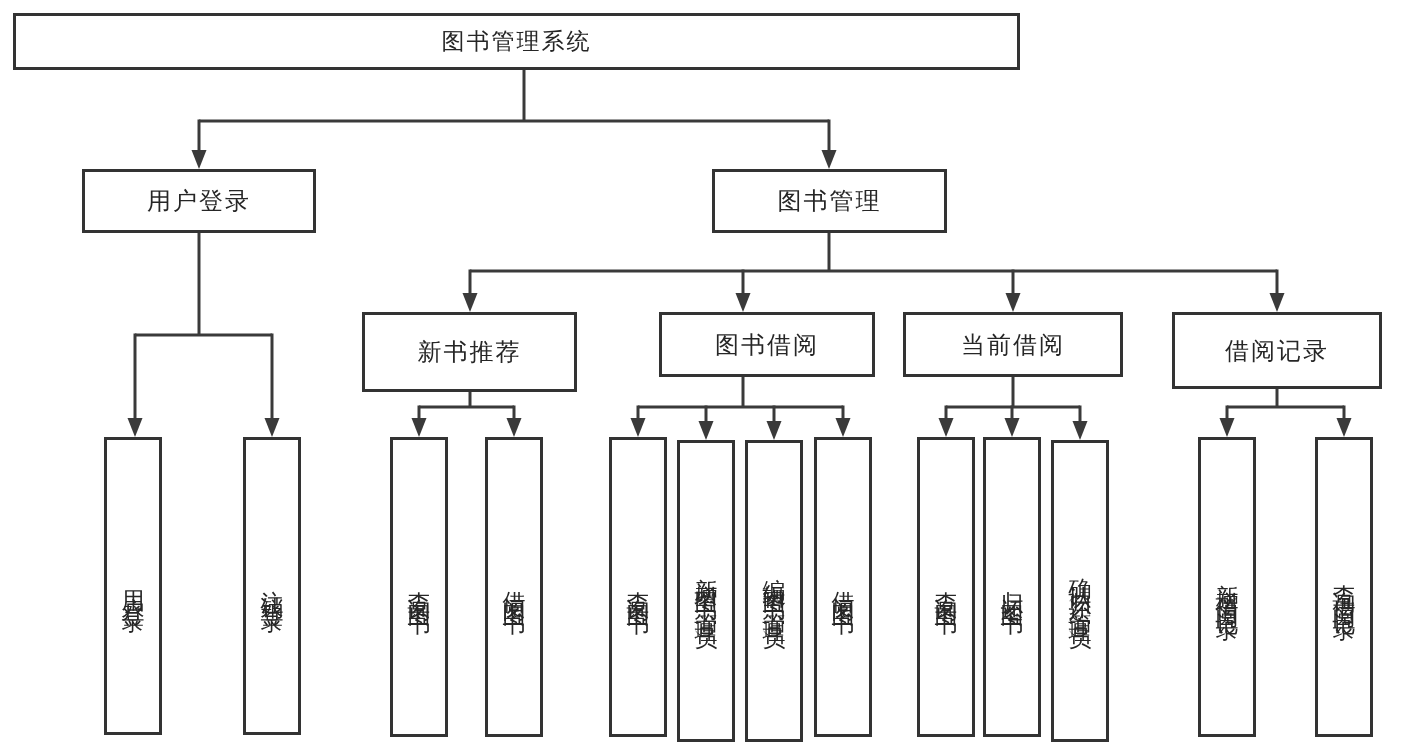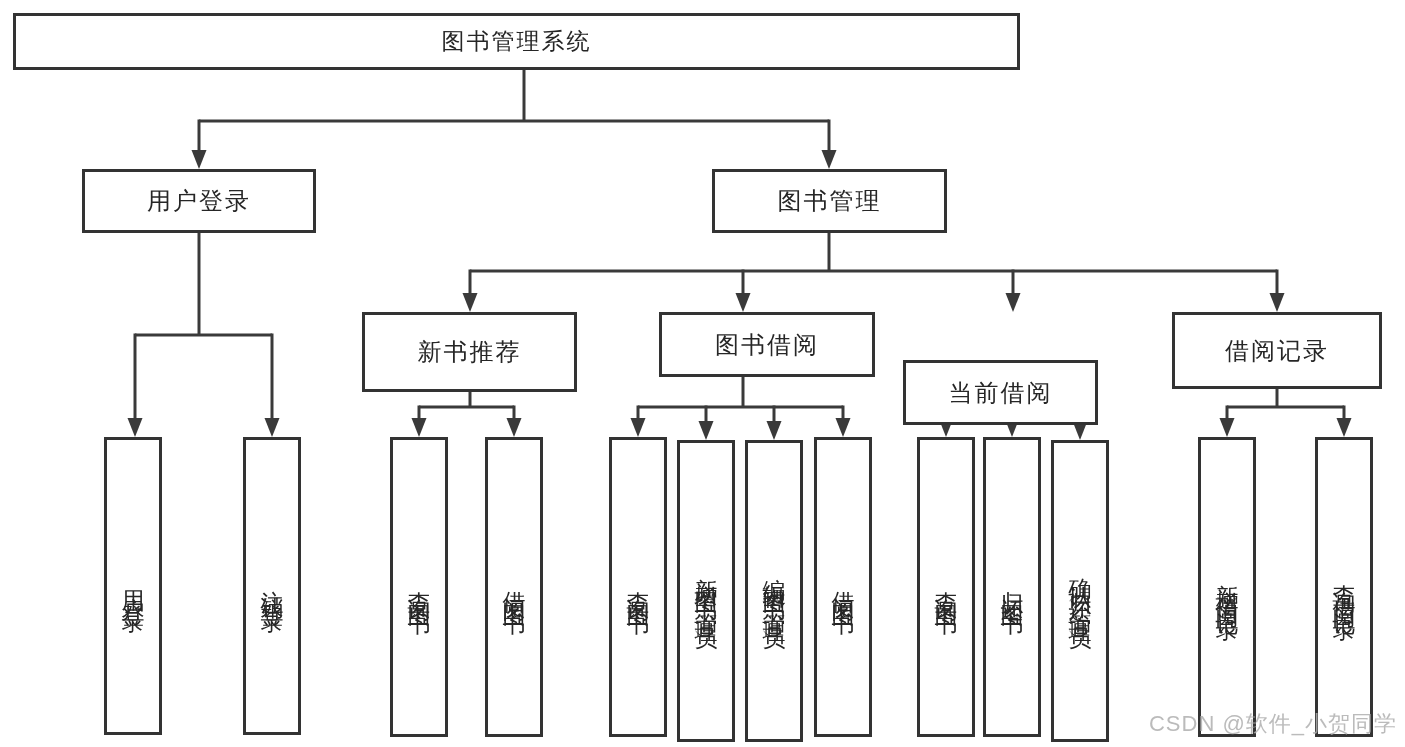--- a/index.html
+++ b/index.html
@@ -60,21 +60,21 @@
     color: rgba(175,175,175,0.85);
     letter-spacing: 1px;
     white-space: nowrap;
   }
   
   .n-root  { left: 13px;   top: 13px;  width: 1007px; height: 57px; }
   .n-l2-0  { left: 82px;   top: 169px; width: 234px;  height: 64px; }
   .n-l2-1  { left: 712px;  top: 169px; width: 235px;  height: 64px; }
   .n-l3-0  { left: 362px;  top: 312px; width: 215px;  height: 80px; }
   .n-l3-1  { left: 635px;  top: 312px; width: 216px;  height: 65px; margin-left: 24px; }
-  .n-l3-2  { left: 903px;  top: 312px; width: 195px;  height: 65px; margin-top: 48px; }
+  .n-l3-2  { left: 903px;  top: 312px; width: 220px;  height: 65px; }
   .n-l3-3  { left: 1172px; top: 312px; width: 210px;  height: 77px; }
   .n-lf-0  { left: 104px;  top: 437px; width: 58px; height: 298px; }
   .n-lf-1  { left: 243px;  top: 437px; width: 58px; height: 298px; }
   .n-lf-2  { left: 390px;  top: 437px; width: 58px; height: 300px; }
   .n-lf-3  { left: 485px;  top: 437px; width: 58px; height: 300px; }
   .n-lf-4  { left: 609px;  top: 437px; width: 58px; height: 300px; }
   .n-lf-5  { left: 677px;  top: 440px; width: 58px; height: 302px; }
   .n-lf-6  { left: 745px;  top: 440px; width: 58px; height: 302px; }
   .n-lf-7  { left: 814px;  top: 437px; width: 58px; height: 300px; }
   .n-lf-8  { left: 917px;  top: 437px; width: 58px; height: 300px; }
@@ -218,15 +218,14 @@
   <div class="box n-lf-10">
     <span class="v-label">确认归还（管理员）</span>
   </div>
   <div class="box n-lf-11">
     <span class="v-label">新增借阅记录</span>
   </div>
   <div class="box n-lf-12">
     <span class="v-label">查询借阅记录</span>
   </div>
 
-  <div class="watermark">CSDN @软件_小贺同学</div>
 
 </div>
 
 </body></html>

